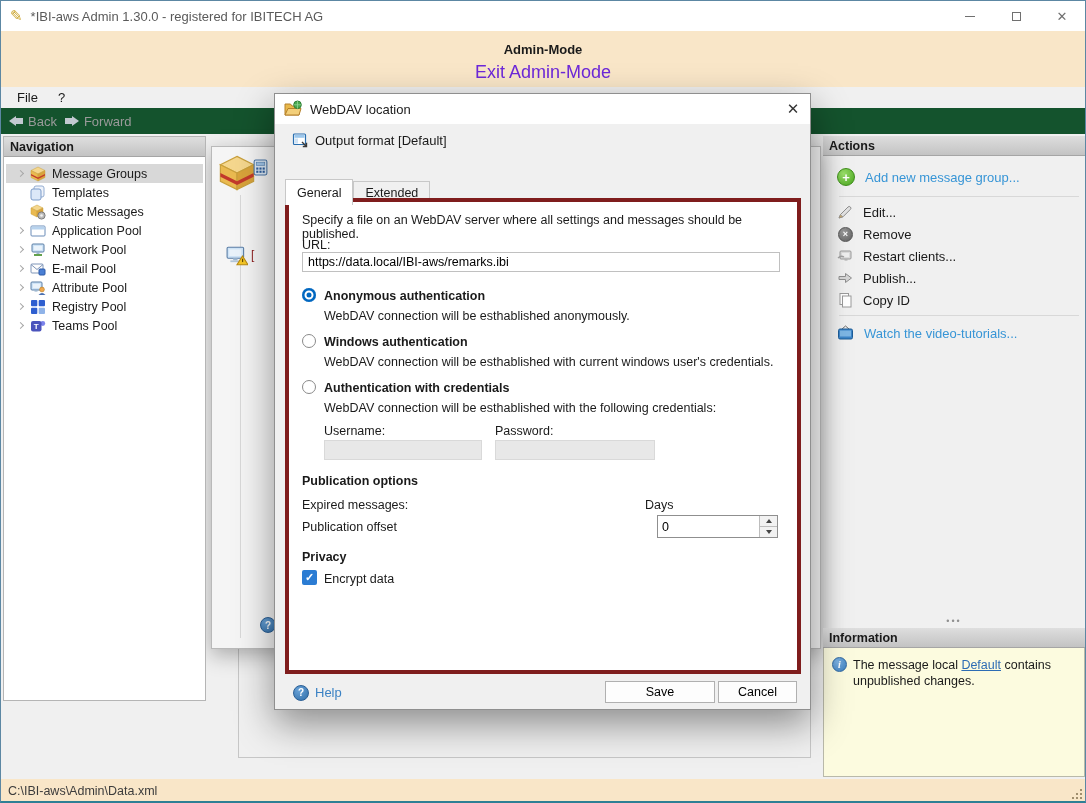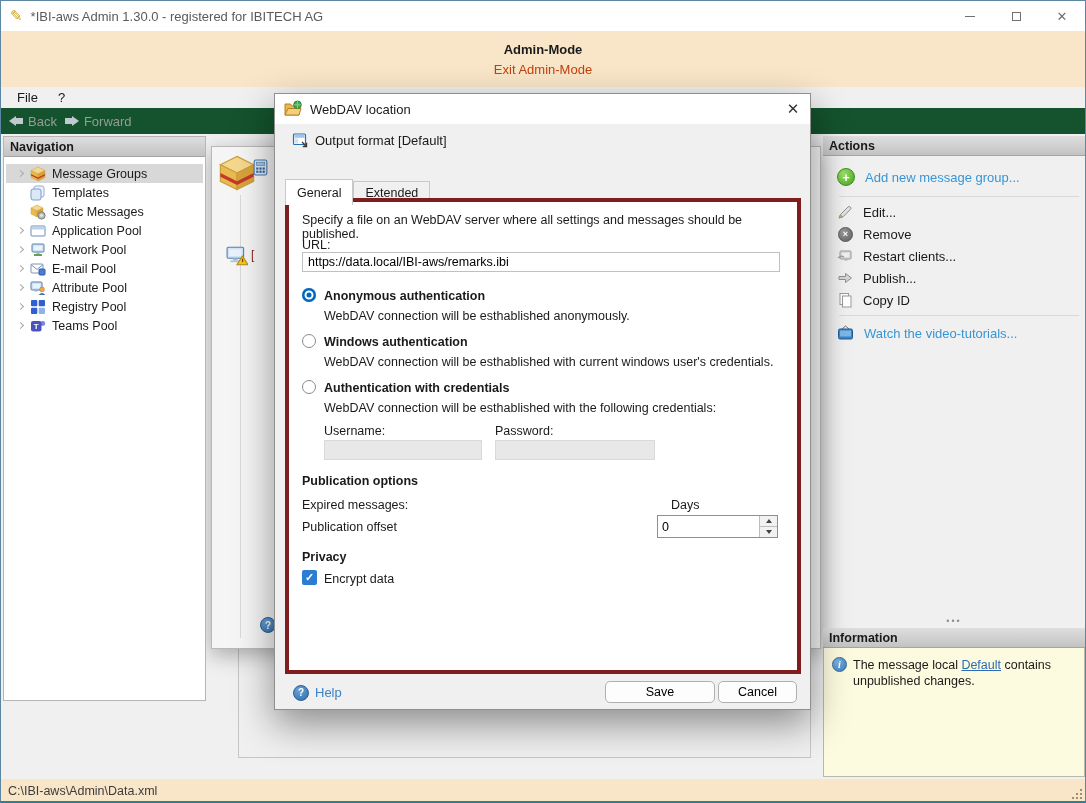--- a/index.html
+++ b/index.html
@@ -14,21 +14,21 @@
   .app-icon { margin-left:9px; font-size:15px; color:#c9a227; transform:rotate(0deg); }
   .titlebar .title { margin-left:8px; color:#5a5a5a; font-size:13px; }
   .win-controls { margin-left:auto; display:flex; height:100%; }
   .win-btn { width:46px; height:100%; display:flex; align-items:center; justify-content:center; color:#707070; font-size:13px; }
   .max-glyph { width:9px; height:9px; border:1px solid #707070; display:inline-block; }
   .min-glyph { width:10px; height:1px; background:#707070; display:inline-block; }
 
   
   .banner { left:0; top:30px; width:100%; height:56px; background:#f9e6c8; text-align:center; }
   .banner-title { margin-top:11px; font-weight:bold; font-size:13px; color:#1a1a1a; }
-  .banner-link { margin-top:5px; color:#c2410c; font-size:13px; cursor:pointer; display:inline-block; }
+  .banner-link { margin-top:5px; color:#6d28d9; font-size:18px; cursor:pointer; display:inline-block; }
 
   
   .menubar { left:0; top:86px; width:100%; height:21px; background:#f0f0f0; display:flex; align-items:center; }
   .menu-item { padding:8px 10px; font-size:13px; }
   .toolbar { left:0; top:107px; width:100%; height:26px; background:#14532d; display:flex; align-items:center; }
   .tb-btn { display:flex; align-items:center; gap:5px; color:#9a9a9a; font-size:13px; margin-left:8px; }
   .arrL { display:inline-flex; align-items:center; }
   .arrL .head { width:0; height:0; border-top:5px solid transparent; border-bottom:5px solid transparent; border-right:7px solid #c3c9d1; }
   .arrL .tail { width:7px; height:6px; background:#c3c9d1; }
   .arrR .head { width:0; height:0; border-top:5px solid transparent; border-bottom:5px solid transparent; border-left:7px solid #c3c9d1; }
@@ -92,21 +92,21 @@
   .spin-input { width:101px; height:21px; border:none; font-family:"Liberation Sans",sans-serif; font-size:12.5px; padding:0 4px; }
   .spin-btns { width:18px; display:flex; flex-direction:column; border-left:1px solid #bdbdbd; }
   .spin-btn { flex:1; background:#f2f2f2; display:flex; align-items:center; justify-content:center; }
   .spin-btn + .spin-btn { border-top:1px solid #bdbdbd; }
   .tri-up { width:0; height:0; border-left:3.5px solid transparent; border-right:3.5px solid transparent; border-bottom:4px solid #444; }
   .tri-dn { width:0; height:0; border-left:3.5px solid transparent; border-right:3.5px solid transparent; border-top:4px solid #444; }
   .checkbox { width:15px; height:15px; background:#2b7cd3; border-radius:2px; color:#fff; font-size:11px; font-weight:bold;
               display:flex; align-items:center; justify-content:center; }
   .dlg-footer { position:absolute; left:0; top:580px; width:100%; height:37px; display:flex; align-items:center; }
   .help-link { display:flex; align-items:center; gap:6px; margin-left:18px; color:#3b82c4; font-size:13px; }
-  .btn { position:absolute; height:22px; background:#fdfdfd; border:1px solid #b0b0b0; border-radius:5px;
+  .btn { position:absolute; height:22px; background:#fdfdfd; border:1px solid #b0b0b0; border-radius:0;
          font-family:"Liberation Sans",sans-serif; font-size:12.5px; text-align:center; line-height:20px; }
   .btn-save { right:95px; width:110px; top:7px; }
   .btn-cancel { right:13px; width:79px; top:7px; }
 
   
   .circle-ico { border-radius:50%; display:inline-flex; align-items:center; justify-content:center; color:#fff; font-weight:bold; }
   .add-ico { width:18px; height:18px; background:radial-gradient(circle at 35% 30%, #9adf6a, #47a41c); border:1px solid #3d8d18; font-size:13px; }
   .rem-ico { width:15px; height:15px; background:radial-gradient(circle at 35% 30%, #9a9a9a, #5f5f5f); border:1px solid #565656; font-size:9px; }
   .help-ico { width:16px; height:16px; background:radial-gradient(circle at 35% 30%, #6aa3d8, #2f6da8); border:1px solid #2a5f96; font-size:10px; }
   .info-ico { width:15px; height:15px; background:radial-gradient(circle at 35% 30%, #7db1e0, #3a7ebf); border:1px solid #2f67a0; font-size:10px; font-family:"Liberation Serif",serif; font-style:italic; }
@@ -447,21 +447,21 @@
       <div class="tp bold" style="left:35px;top:179px;">Authentication with credentials</div>
       <div class="tp" style="left:35px;top:199px;">WebDAV connection will be esthablished with the following credentials:</div>
 
       <div class="tp" style="left:35px;top:222px;">Username:</div>
       <div class="tp" style="left:206px;top:222px;">Password:</div>
       <input class="tp txt-input disabled" style="left: 35px; top: 238px; width: 158px; height: 20px;" disabled="">
       <input class="tp txt-input disabled" style="left: 206px; top: 238px; width: 160px; height: 20px;" disabled="">
 
       <div class="tp bold" style="left:13px;top:272px;">Publication options</div>
       <div class="tp" style="left:13px;top:296px;">Expired messages:</div>
-      <div class="tp" style="left:382px;top:296px;text-align:right;">Days</div>
+      <div class="tp" style="left:356px;top:296px;text-align:right;">Days</div>
       <div class="tp" style="left:13px;top:318px;">Publication offset</div>
 
       <div class="spinner" style="left:368px;top:313px;">
         <input class="spin-input" value="0" style="">
         <div class="spin-btns">
           <div class="spin-btn">
               <span class="tri-up"></span>
             </div>
           <div class="spin-btn">
               <span class="tri-dn"></span>

